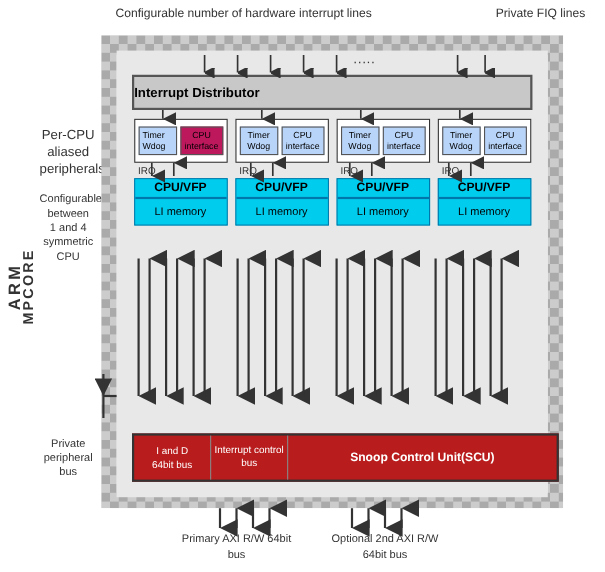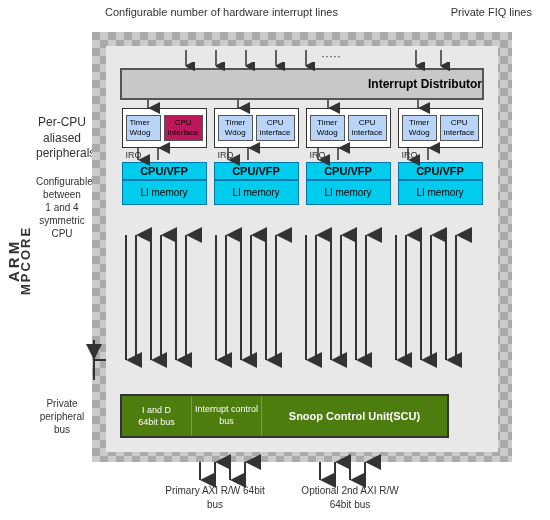--- a/index.html
+++ b/index.html
@@ -39,21 +39,21 @@
       </pattern>
     </defs>
 
     <rect x="0" y="0" width="420" height="430" fill="url(#checker)" rx="0"></rect>
 
     <rect x="14" y="14" width="392" height="402" fill="#e8e8e8" rx="0"></rect>
   </svg>
 
   <div style="position:absolute; top:50px; left:106px; width:392px; height:402px; background:#e8e8e8;">
 
-    <div style="position:absolute; top:18px; left:14px; width:364px; height:32px; background:#c8c8c8; border:2px solid #555; display:flex; align-items:center; justify-content:flex-end; font-weight:bold; font-size:12px;">
+    <div style="position:absolute; top:18px; left:14px; width:364px; height:32px; background:#c8c8c8; border:2px solid #555; display:flex; align-items:center; justify-content:flex-start; font-weight:bold; font-size:12px;">
       <span>Interrupt Distributor</span>
     </div>
 
     <svg style="position:absolute; top:0; left:0; width:392px; height:60px; pointer-events:none;" xmlns="http://www.w3.org/2000/svg">
 
       <defs>
         <marker id="arrowDown" markerWidth="6" markerHeight="6" refX="3" refY="6" orient="auto">
           <path d="M0,0 L3,6 L6,0" fill="#333" stroke="#333"></path>
         </marker>
       </defs>
@@ -188,21 +188,21 @@
       <line x1="260" y1="310" x2="260" y2="185" stroke="#333" stroke-width="2" marker-end="url(#arrU)"></line>
 
       <line x1="290" y1="185" x2="290" y2="310" stroke="#333" stroke-width="2" marker-end="url(#arrD)"></line>
       <line x1="300" y1="310" x2="300" y2="185" stroke="#333" stroke-width="2" marker-end="url(#arrU)"></line>
       <line x1="315" y1="185" x2="315" y2="310" stroke="#333" stroke-width="2" marker-end="url(#arrD)"></line>
       <line x1="325" y1="310" x2="325" y2="185" stroke="#333" stroke-width="2" marker-end="url(#arrU)"></line>
       <line x1="340" y1="185" x2="340" y2="310" stroke="#333" stroke-width="2" marker-end="url(#arrD)"></line>
       <line x1="350" y1="310" x2="350" y2="185" stroke="#333" stroke-width="2" marker-end="url(#arrU)"></line>
     </svg>
 
-    <div style="position:absolute; bottom:14px; left:14px; width:329px; height:44px; background:#4d7c0f; border:2px solid #333; display:flex; align-items:stretch;">
+    <div style="position:absolute; bottom:14px; left:14px; width:388px; height:44px; background:#b91c1c; border:2px solid #333; display:flex; align-items:stretch;">
 
       <div style="width:70px; border-right:1px solid #888; display:flex; flex-direction:column; align-items:center; justify-content:center; padding:2px;">
         <div style="color:#fff; font-size:9px; text-align:center; line-height:1.3;">I and D</div>
         <div style="color:#fff; font-size:9px; text-align:center;">64bit bus</div>
       </div>
 
       <div style="width:70px; border-right:1px solid #888; display:flex; align-items:center; justify-content:center; padding:2px;">
         <div style="color:#fff; font-size:9px; text-align:center; line-height:1.3;">Interrupt
 control bus</div>
       </div>

